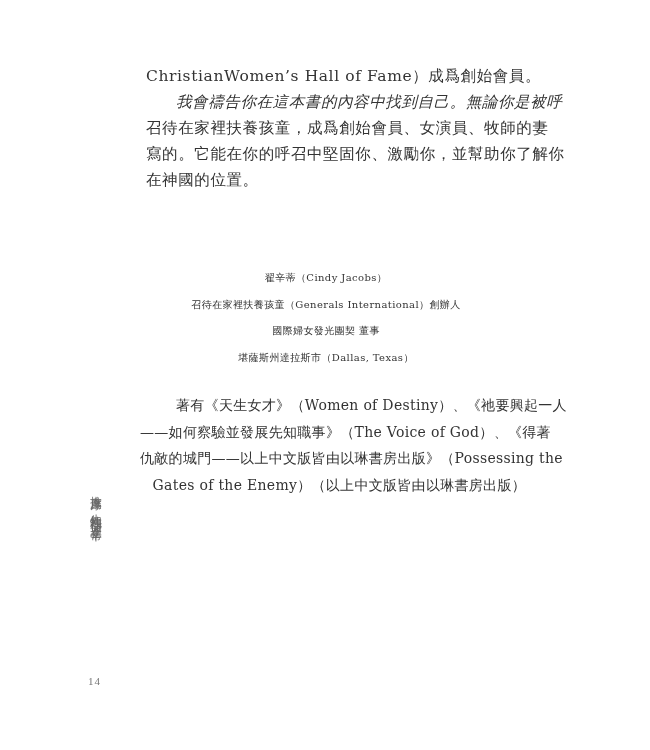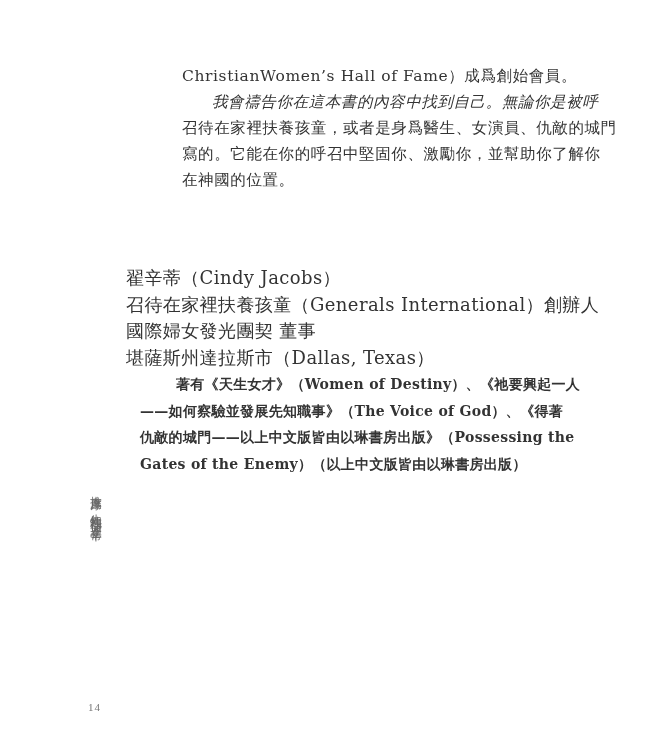--- a/index.html
+++ b/index.html
@@ -21,33 +21,32 @@
       width: 650px; height: 750px;
     }
     .body-text {
       position: absolute;
       left: 146px;
       width: 380px;
       font-size: 15.5px;
       line-height: 26px;
       letter-spacing: 0.6px;
       color: #333;
-      margin-left: 36px;
     }
     .line {
       white-space: nowrap;
       height: 26px;
     }
     .indent { padding-left: 30px; font-style: italic; }
     .sig {
       position: absolute;
       right: 124px;
       width: 400px;
-      text-align: left;
-      font-size: 18px;
+      text-align: center;
+      font-size: 10px;
       line-height: 26.5px;
       color: #333;
       letter-spacing: 0.4px;
     }
     .sig .line { height: 26.5px; }
     .books {
       position: absolute;
       left: 140px;
       width: 386px;
       font-size: 14px;
@@ -67,48 +66,48 @@
       width: 14px;
       writing-mode: vertical-rl;
       font-size: 11.5px;
       letter-spacing: 1.2px;
       color: #666;
       line-height: 14px;
     }
     .page-number {
       position: absolute;
       left: 88px;
-      top: 701px;
+      top: 675px;
       font-size: 11px;
       color: #777;
       font-family: "Liberation Serif", serif;
       letter-spacing: 1px;
     }
   </style>
 </head>
 <body>
 
 <div class="page">
 
   <div class="body-text" style="top:63px;">
     <div class="line">ChristianWomen’s Hall of Fame）成爲創始會員。</div>
     <div class="line indent">我會禱告你在這本書的內容中找到自己。無論你是被呼</div>
-    <div class="line">召待在家裡扶養孩童，或者是身爲醫生、女演員、仇敵的城門</div>
+    <div class="line">召待在家裡扶養孩童，成爲創始會員、女演員、牧師的妻</div>
     <div class="line">寫的。它能在你的呼召中堅固你、激勵你，並幫助你了解你</div>
     <div class="line">在神國的位置。</div>
   </div>
 
   <div class="sig" style="top:265px;">
     <div class="line">翟辛蒂（Cindy Jacobs）</div>
     <div class="line">召待在家裡扶養孩童（Generals International）創辦人</div>
     <div class="line">國際婦女發光團契 董事</div>
     <div class="line">堪薩斯州達拉斯市（Dallas, Texas）</div>
   </div>
 
-  <div class="books" style="top:371px;font-weight:bold;">
+  <div class="books" style="top:392px;">
     <div class="line l0">著有《天生女才》（Women of Destiny）、《祂要興起一人</div>
     <div class="line l1">——如何察驗並發展先知職事》（The Voice of God）、《得著</div>
     <div class="line l2">仇敵的城門——以上中文版皆由以琳書房出版》（Possessing the</div>
     <div class="line l3">Gates of the Enemy）（以上中文版皆由以琳書房出版）</div>
   </div>
 
   <div class="running-head">推薦序三：先知性代禱使徒 翟辛蒂</div>
 
   <div class="page-number">14</div>
 

